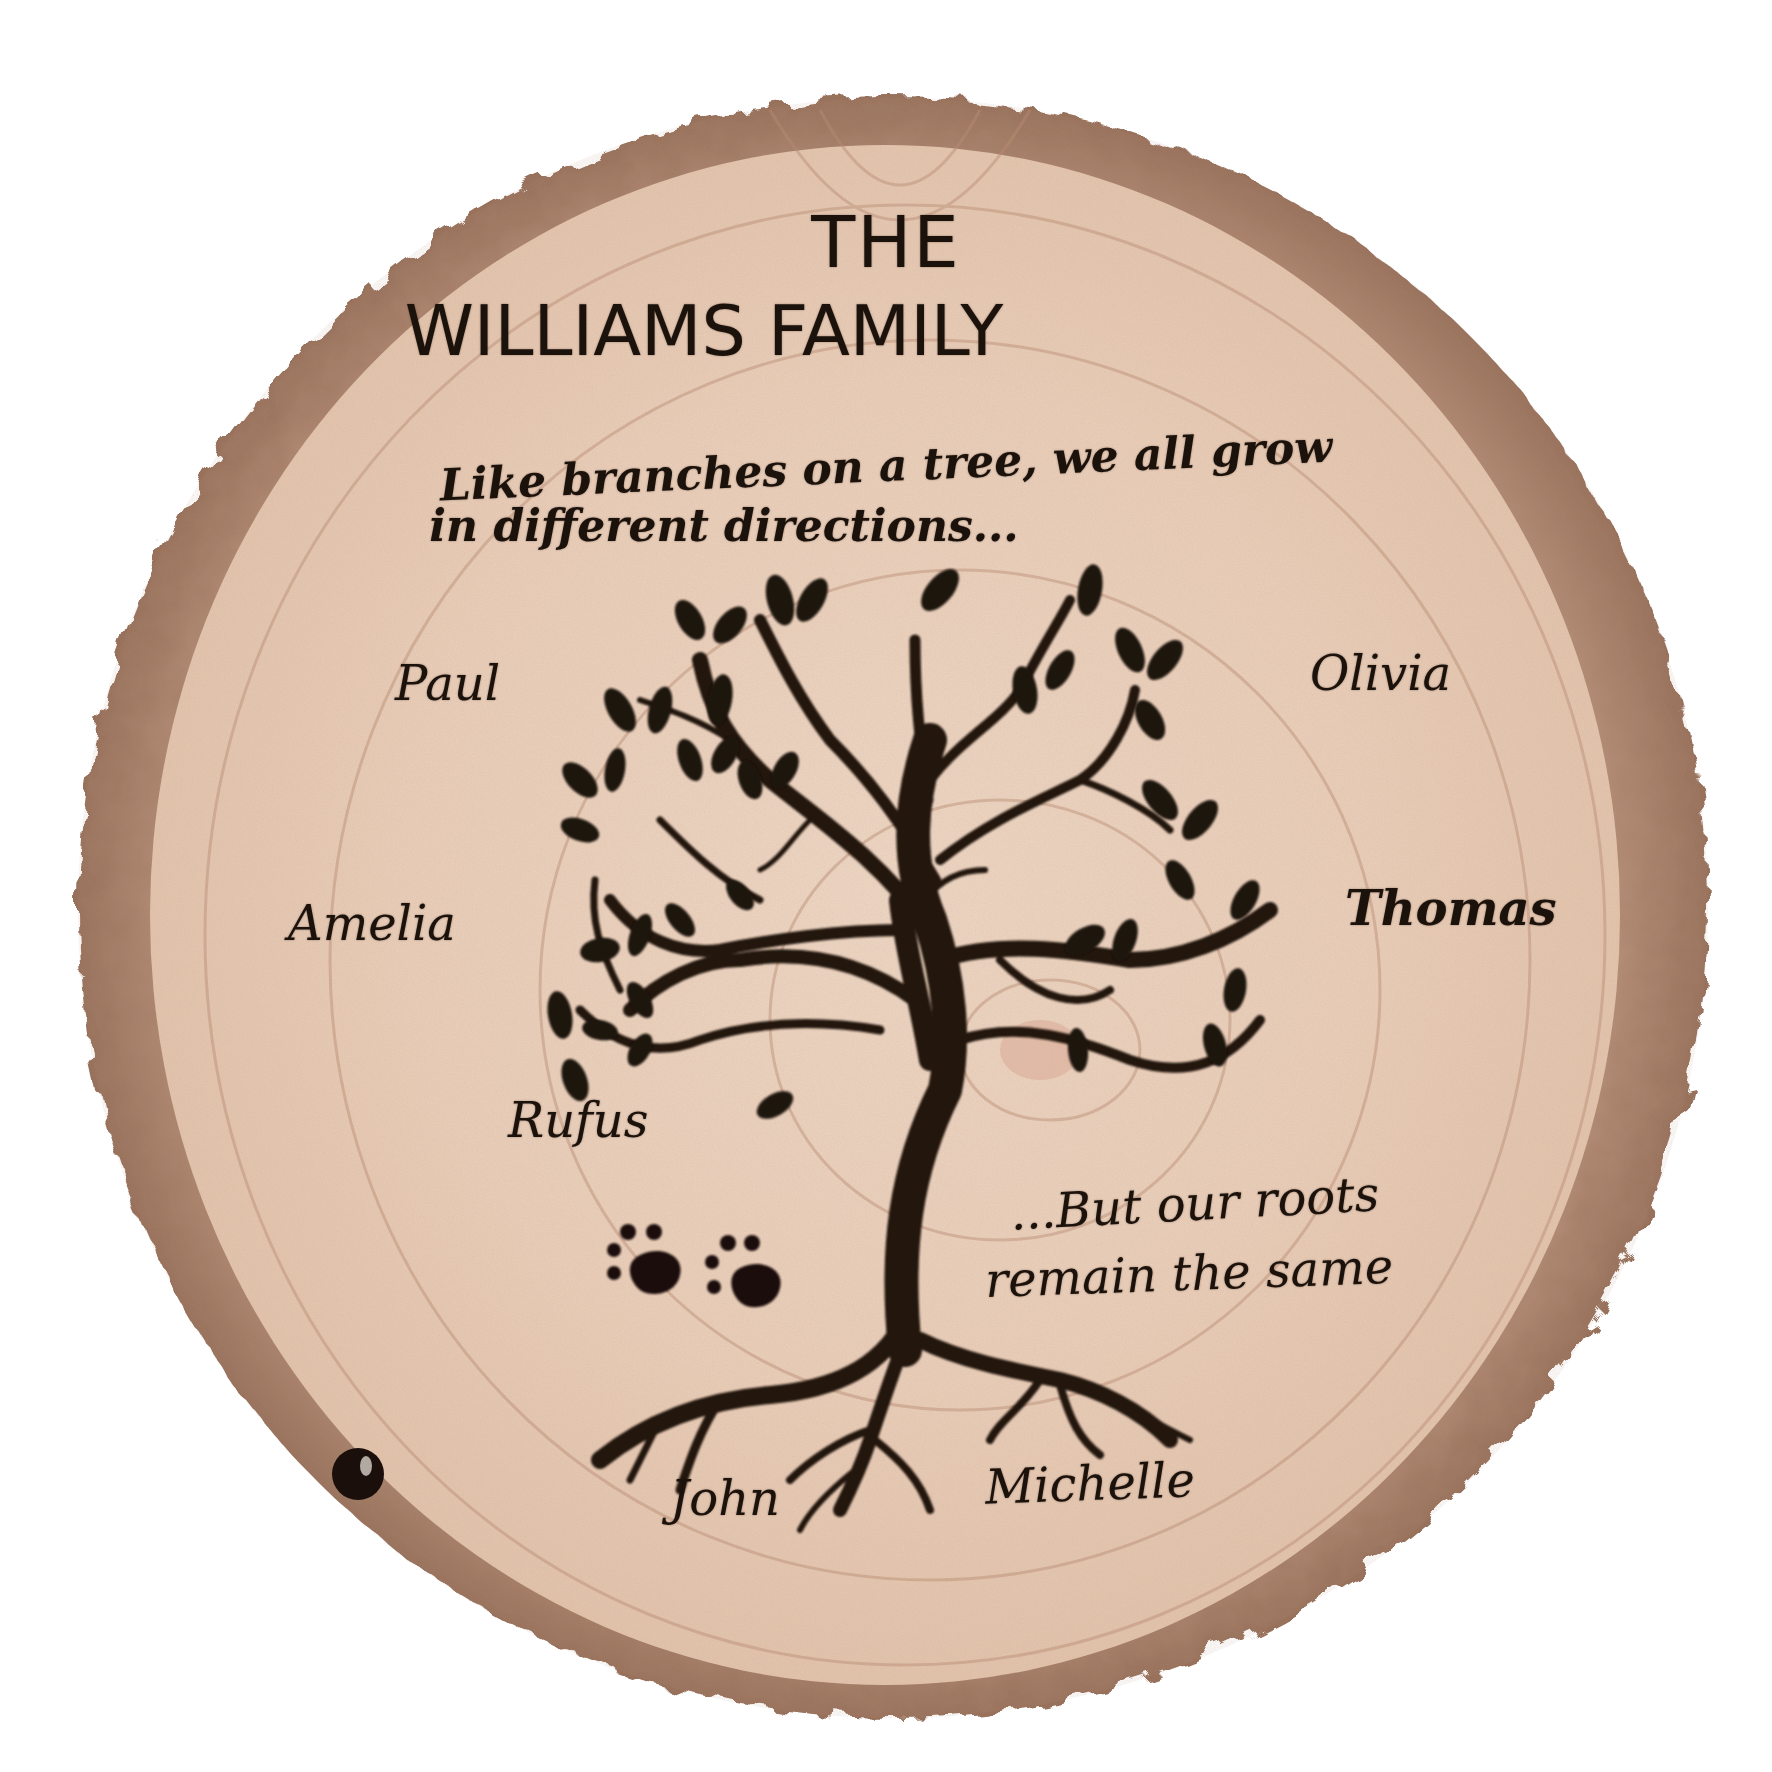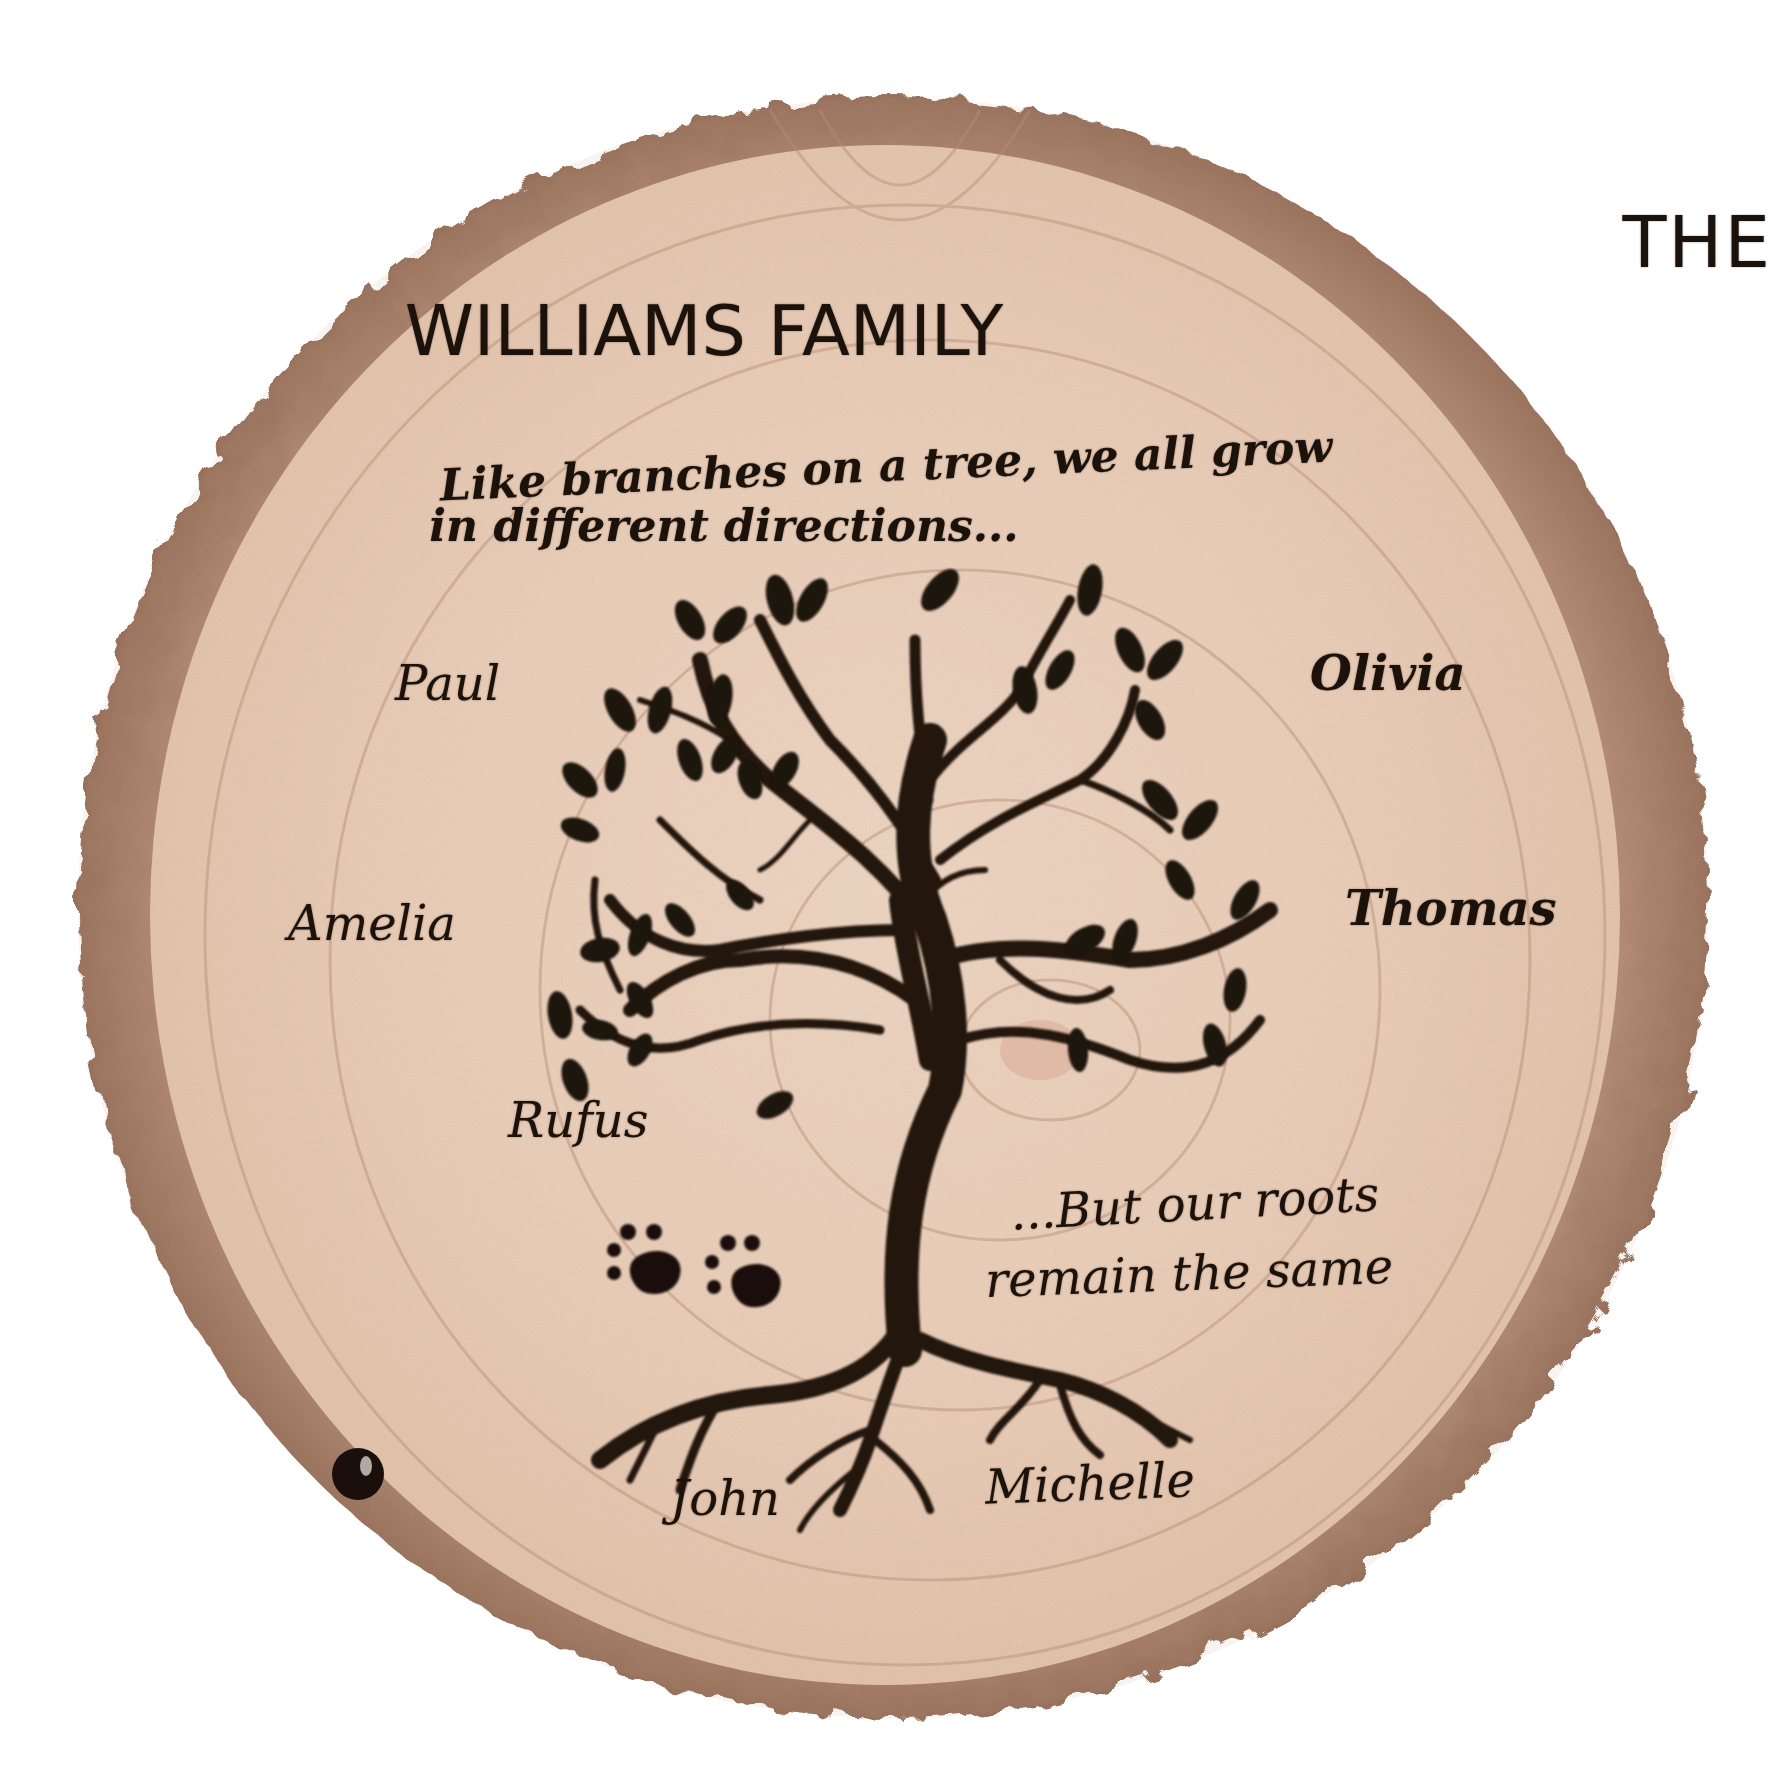--- a/index.html
+++ b/index.html
@@ -1,27 +1,27 @@
 <!DOCTYPE html>
 <html><head>
 <meta charset="utf-8">
 <style>
   html, body { margin: 0; padding: 0; background: #ffffff; }
   body { width: 1772px; height: 1772px; position: relative; overflow: hidden; }
   .stage { position: absolute; left: 0; top: 0; width: 1772px; height: 1772px; }
   svg.art { position: absolute; left: 0; top: 0; width: 1772px; height: 1772px; }
   .txt { position: absolute; color: #1c120c; white-space: nowrap; text-shadow: 0 0 2px rgba(40,20,10,0.45); }
-  .title-the { left: 0; width: 1772px; text-align: right; top: 200px; font-family: "DejaVu Sans", sans-serif; font-size: 72px; letter-spacing: 2px; }
+  .title-the { left: 0; width: 1772px; text-align: center; top: 200px; font-family: "DejaVu Sans", sans-serif; font-size: 72px; letter-spacing: 2px; }
   .title-fam { left: 0; width: 1408px; text-align: center; top: 290px; font-family: "DejaVu Sans", sans-serif; font-size: 70px; letter-spacing: 0px; }
   .quote { font-family: "DejaVu Serif", serif; font-style: italic; font-weight: bold; font-size: 44px; }
   .q1 { left: 0; width: 1772px; text-align: center; top: 440px; transform: rotate(-2.5deg); }
   .q2 { left: 0; width: 1448px; text-align: center; top: 500px; }
   .name { font-family: "DejaVu Serif", serif; font-style: italic; font-size: 48px; }
   .n-paul { left: 395px; top: 655px; }
-  .n-olivia { left: 1310px; top: 645px; font-weight: bold; }
+  .n-olivia { left: 1310px; top: 645px; }
   .n-amelia { left: 288px; top: 895px; }
   .n-thomas { left: 1345px; top: 880px; font-weight: bold; }
   .n-rufus { left: 508px; top: 1092px; }
   .n-john { left: 640px; top: 1470px; margin-left: 30px; }
   .n-michelle { left: 985px; top: 1455px; transform: rotate(-2deg); }
   .roots1 { left: 1010px; top: 1175px; font-family: "DejaVu Serif", serif; font-style: italic; font-size: 48px; transform: rotate(-3deg); }
   .roots2 { left: 985px; top: 1245px; font-family: "DejaVu Serif", serif; font-style: italic; font-size: 48px; transform: rotate(-2deg); }
 </style>
 </head>
 <body>

